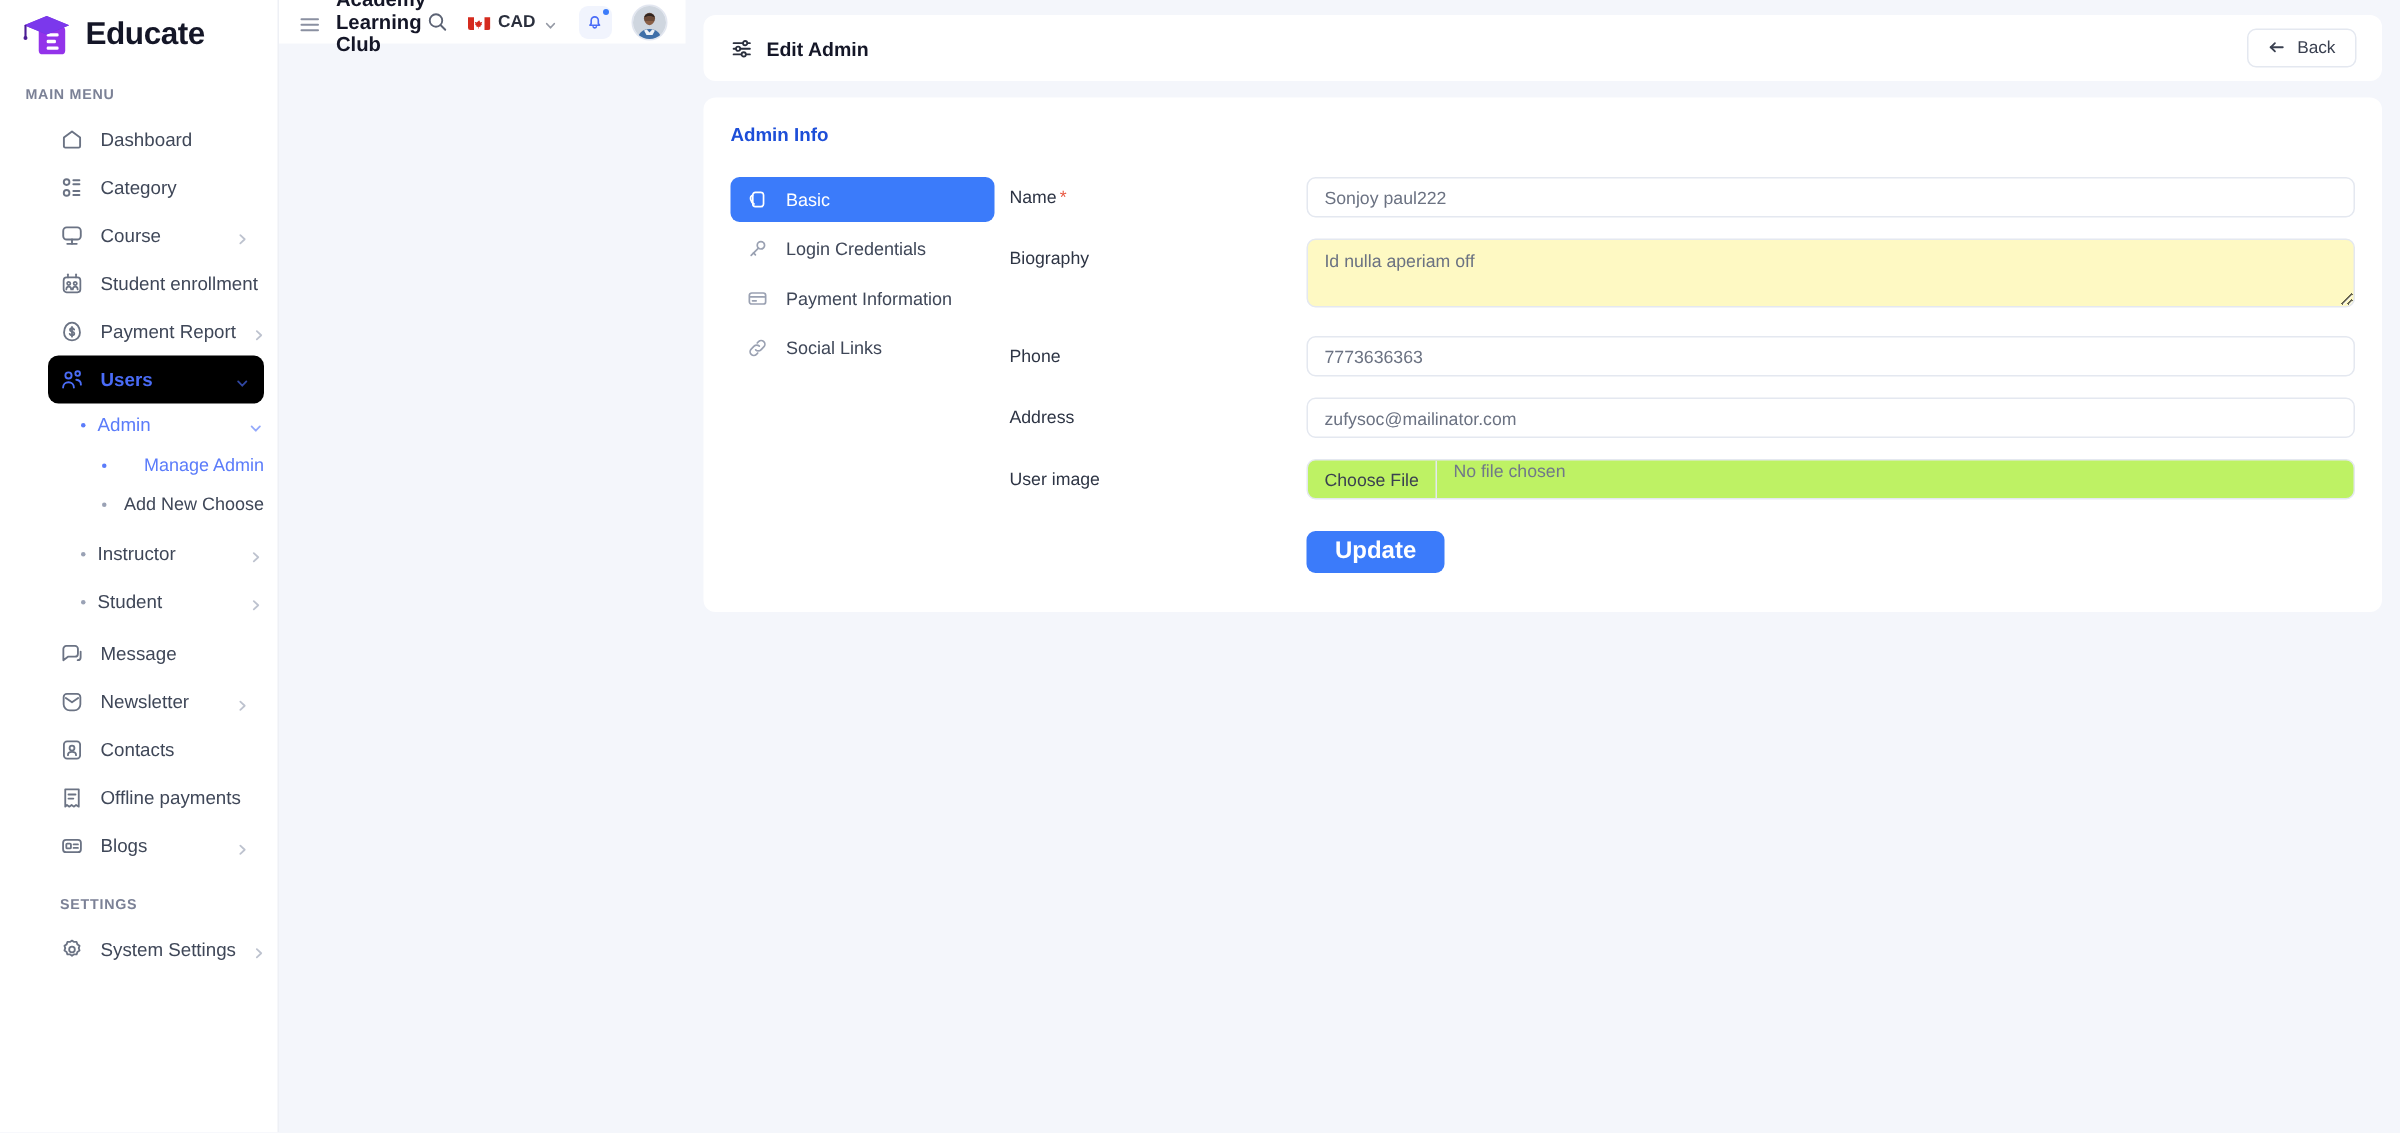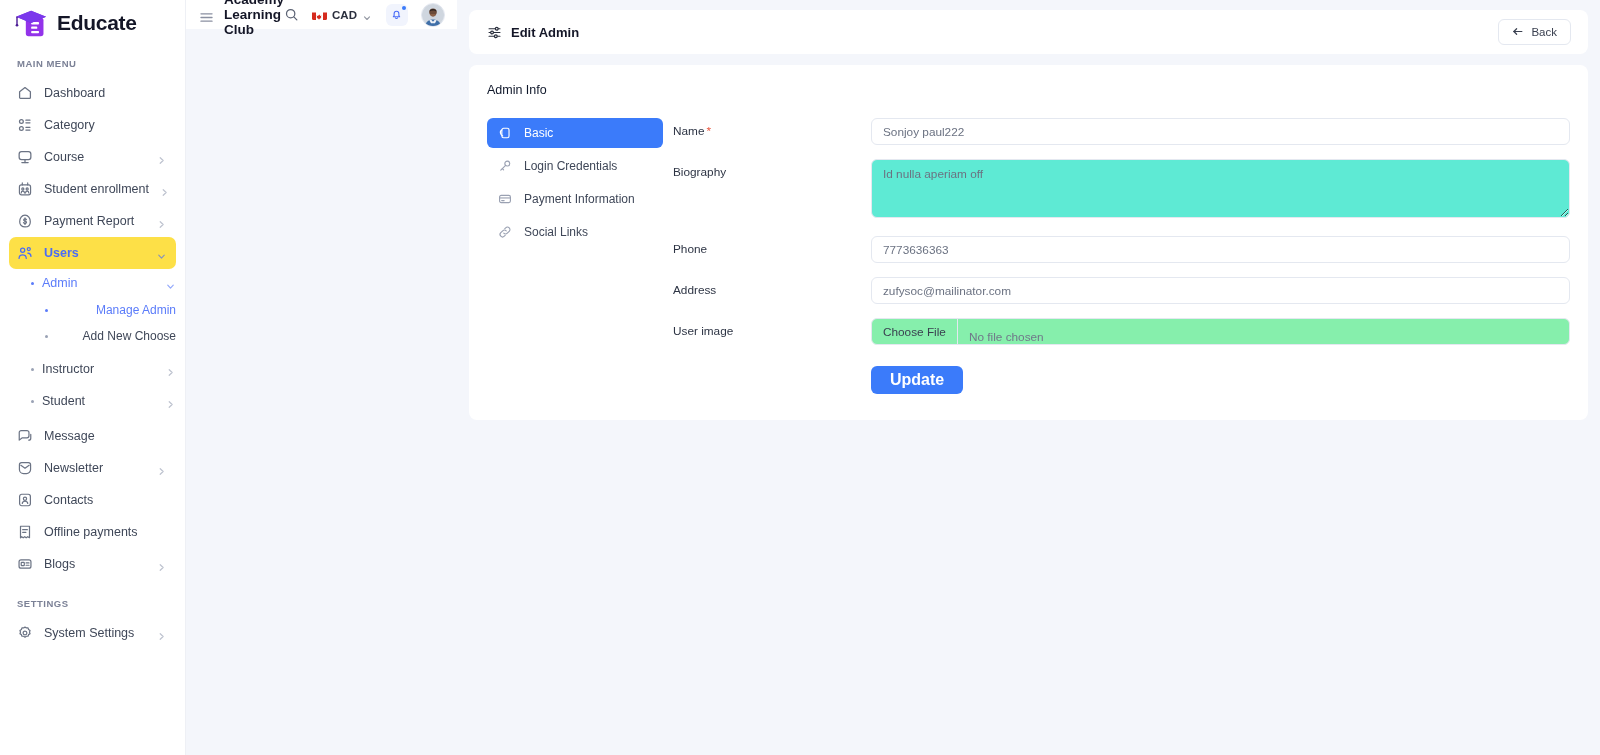--- a/index.html
+++ b/index.html
@@ -24,34 +24,34 @@
     padding: 10px 0 10px 14px; height: 46px;
   }
   .brand-mark { width: 36px; height: 30px; position: relative; flex: 0 0 36px; }
   .brand-name {
     font-size: 21px; font-weight: bold; color: #141627; letter-spacing: -0.3px;
   }
   .menu-head {
     font-size: 9.5px; font-weight: bold; color: #7b8196;
     letter-spacing: 0.5px; padding: 12px 0 8px 17px;
   }
-  .nav { flex: 1 1 auto; }
+  .nav { flex: 1 1 auto; margin-left: 23px; }
   .nav-item {
     display: flex; align-items: center; gap: 10px;
     height: 32px; margin: 0 9px 0 9px; padding: 0 9px 0 7px;
     border-radius: 7px; cursor: pointer; position: relative;
   }
   .nav-item + .nav-item { margin-top: 0px; }
   .nav-icon { width: 18px; height: 18px; flex: 0 0 18px; display: block; }
   .nav-label {
     font-size: 12.5px; color: #3f4758; font-weight: 500;
     white-space: nowrap; flex: 1 1 auto;
   }
   .chev { width: 11px; height: 11px; flex: 0 0 11px; opacity: .65; }
-  .nav-item.active { background: #fde047; }
+  .nav-item.active { background: #000000; }
   .nav-item.active .nav-label { color: #4a6cf7; font-weight: 600; }
   .nav-item.active .nav-icon path,
   .nav-item.active .nav-icon circle,
   .nav-item.active .nav-icon rect,
   .nav-item.active .nav-icon line { stroke: #4a6cf7; }
   .nav-item.active .chev path { stroke: #4a6cf7; }
 
   .sub-item {
     display: flex; align-items: center; gap: 8px;
     height: 28px; margin: 0 9px; padding-left: 22px;
@@ -110,21 +110,21 @@
   .card-head .hicon { width: 15px; height: 15px; flex: 0 0 15px; }
   .card-head .htitle { font-size: 13px; font-weight: bold; color: #141627; margin-left: 9px; }
   .back-btn {
     margin-left: auto; display: flex; align-items: center; gap: 7px;
     height: 26px; padding: 0 13px; border: 1px solid #e4e8f0;
     border-radius: 6px; background: #fff; cursor: pointer;
   }
   .back-btn .blabel { font-size: 11.5px; color: #3a4050; font-weight: 500; }
 
   .form-card { padding: 18px 18px 26px 18px; }
-  .sect-title { font-size: 12.5px; font-weight: normal; color: #0f172a; margin-bottom: 21px; }
+  .sect-title { font-size: 12.5px; font-weight: bold; color: #1d4ed8; margin-bottom: 21px; }
   .form-row { display: flex; gap: 0; }
 
   .tabs { width: 176px; flex: 0 0 176px; display: flex; flex-direction: column; gap: 3px; }
   .tab {
     display: flex; align-items: center; gap: 12px;
     height: 30px; padding: 0 11px; border-radius: 6px; cursor: pointer;
   }
   .tab .ticon { width: 14px; height: 14px; flex: 0 0 14px; }
   .tab .tlabel { font-size: 12px; color: #3f4758; font-weight: 500; white-space: nowrap; }
   .tab.active { background: #3b7bfa; }
@@ -140,28 +140,28 @@
   }
   .req { color: #e8563f; margin-left: 2px; }
   .fctl { flex: 1 1 auto; max-width: 777px; border-radius: 13px; }
   .inp {
     width: 100%; height: 27px; border: 1px solid #e4e8f0; border-radius: 6px;
     background: #fff; padding: 0 11px; font-size: 11.8px; color: #6b7282;
     font-family: "Liberation Sans", sans-serif; outline: none;
   }
   .inp::placeholder { color: #9aa1b0; }
   .ta {
-    width: 100%; height: 59px; border: 1px solid #e4e8f0; border-radius: 6px;
-    background: #5eead4; padding: 7px 11px; font-size: 11.8px; color: #6b7282;
+    width: 100%; height: 46px; border: 1px solid #e4e8f0; border-radius: 6px;
+    background: #fef9c3; padding: 7px 11px; font-size: 11.8px; color: #6b7282;
     font-family: "Liberation Sans", sans-serif; outline: none; resize: vertical;
   }
   .ta::placeholder { color: #9aa1b0; }
   .filebox {
     width: 100%; height: 27px; border: 1px solid #e4e8f0; border-radius: 6px;
-    background: #86efac; display: flex; align-items: flex-end; overflow: hidden;
+    background: #bef264; display: flex; align-items: flex-start; overflow: hidden;
   }
   .choose {
     padding: 0 11px; height: 100%; display: flex; align-items: center;
     border-right: 1px solid #e4e8f0; font-size: 11.8px; color: #3a4050;
     cursor: pointer; white-space: nowrap;
   }
   .fname { padding: 0 11px; font-size: 11.8px; color: #707889; white-space: nowrap; }
   .submit-row { padding-left: 198px; margin-top: 21px; }
   .btn-primary {
     height: 28px; padding: 0 19px; border-radius: 6px; border: none;

